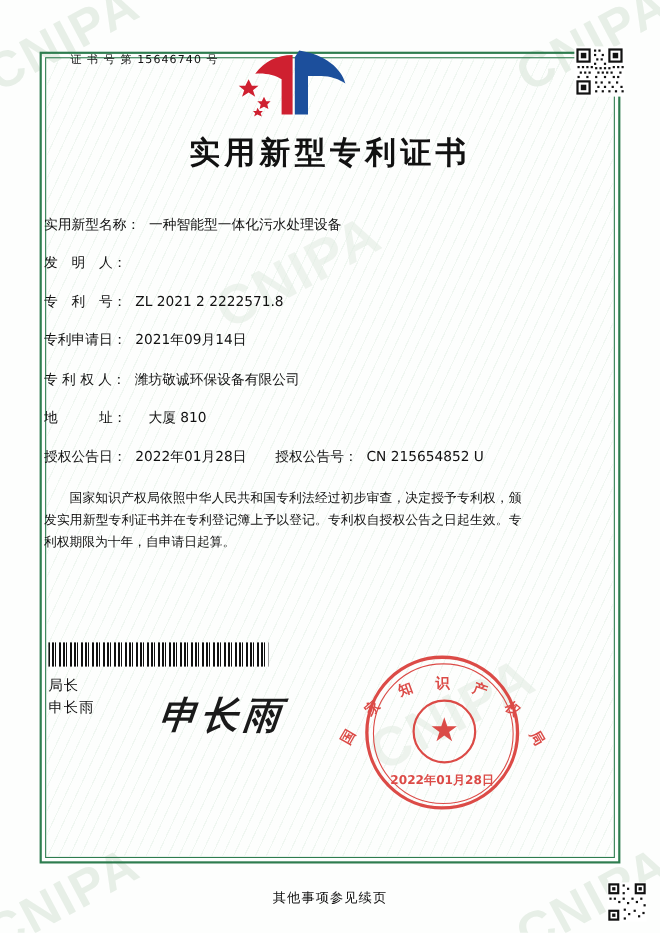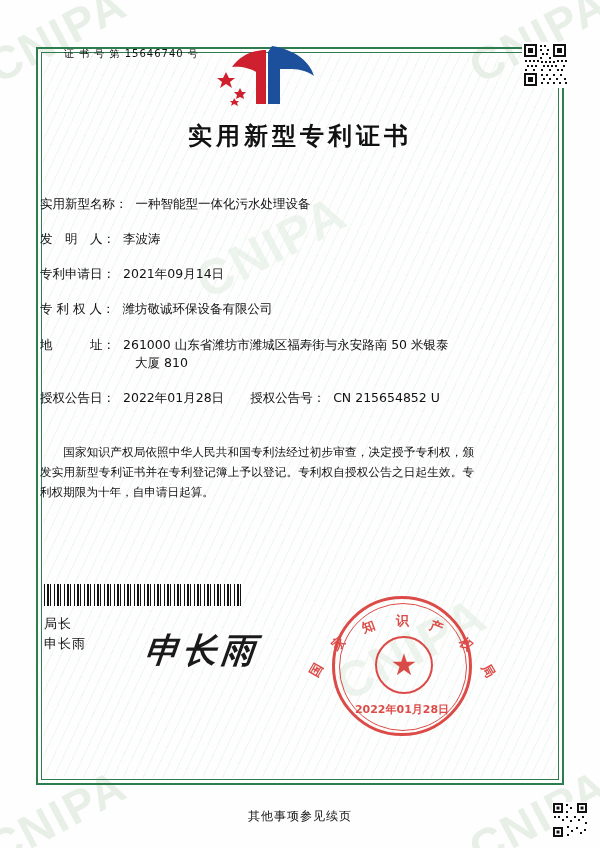--- a/index.html
+++ b/index.html
@@ -101,21 +101,21 @@
   }
 
   .title {
     position: absolute;
     left: 0;
     right: 0;
     top: 120px;
     text-align: center;
     font-family: "DejaVu Serif", "Liberation Serif", serif;
     font-weight: bold;
-    font-size: 24px;
+    font-size: 28px;
     letter-spacing: 4px;
     color: #111;
   }
 
   
   .fields {
     position: absolute;
     left: 40px;
     top: 195px;
     width: 436px;
@@ -387,38 +387,40 @@
 
   <div class="fields">
 
     <div class="row">
       <span class="lbl">实用新型名称：</span>
       <span class="val">一种智能型一体化污水处理设备</span>
     </div>
 
     <div class="row">
       <span class="lbl">发　明　人：</span>
-      <span class="val">李波涛</span>
-    </div>
-
+    </div>
+
+    <div class="row">
+      <span class="lbl">专　利　号：</span>
+      <span class="val">ZL 2021 2 2222571.8</span>
+    </div>
 
     <div class="row">
       <span class="lbl">专利申请日：</span>
       <span class="val">2021年09月14日</span>
     </div>
 
     <div class="row">
       <span class="lbl">专 利 权 人：</span>
       <span class="val">潍坊敬诚环保设备有限公司</span>
     </div>
 
     <div class="row">
       <span class="lbl">地　　　址：</span>
       <span class="val">
-        <span>261000 山东省潍坊市潍城区福寿街与永安路南 50 米银泰</span>
         <span class="cont">大厦 810</span>
       </span>
     </div>
 
     <div class="row inline">
       <span class="lbl">授权公告日：</span>
       <span class="val" style="flex:0 0 auto;">2022年01月28日</span>
       <span class="val2">授权公告号：</span>
       <span class="val" style="flex:0 0 auto;">CN 215654852 U</span>
     </div>

